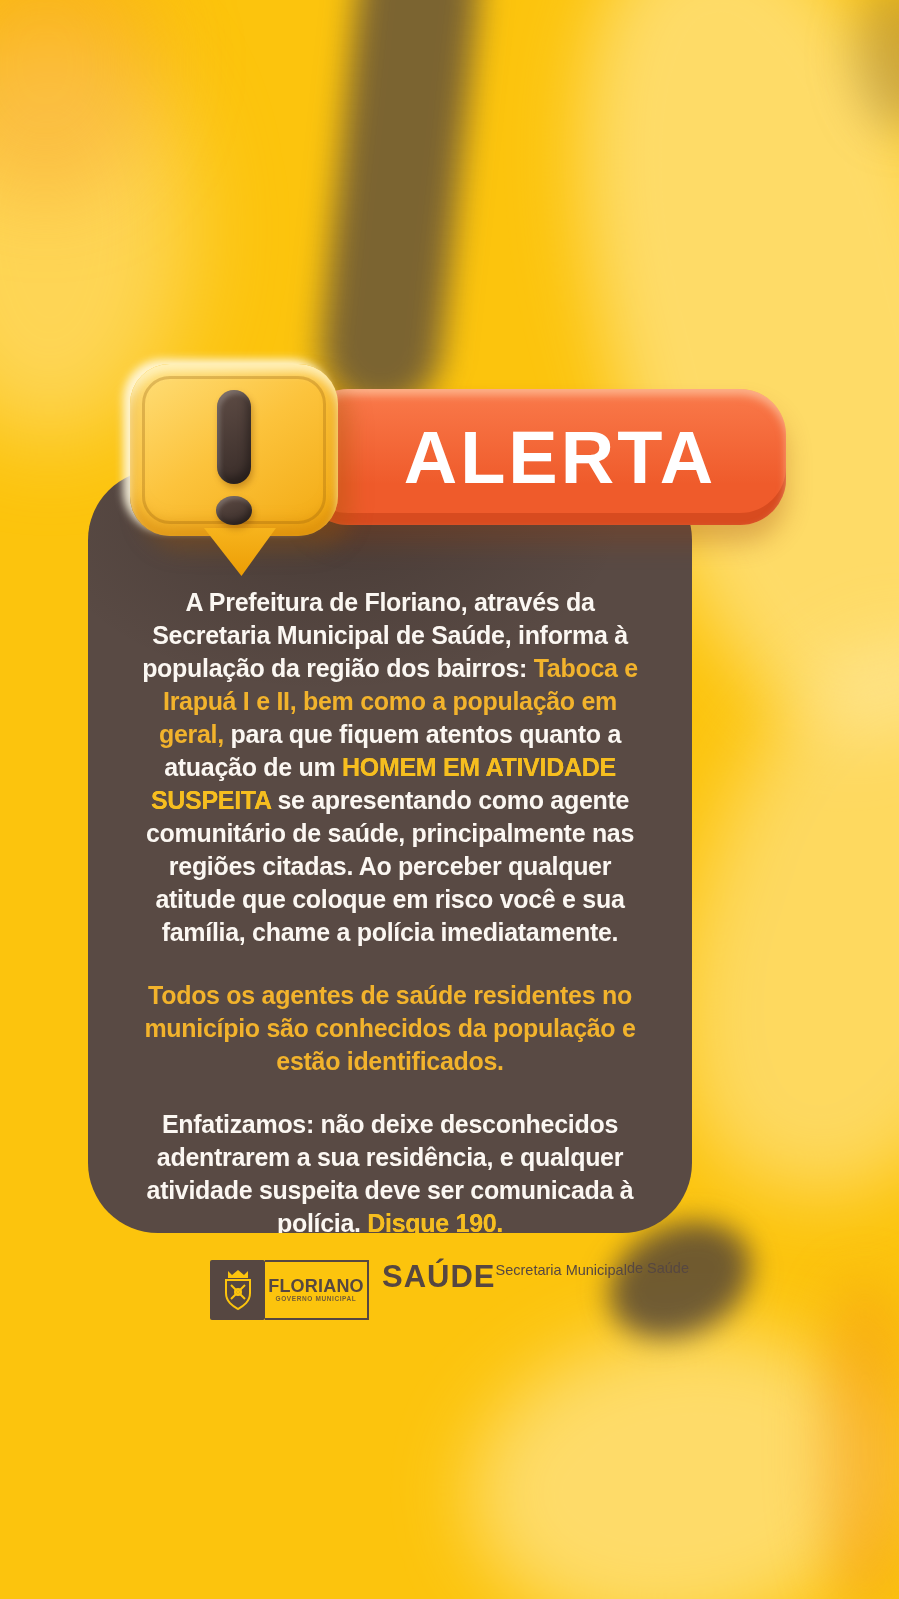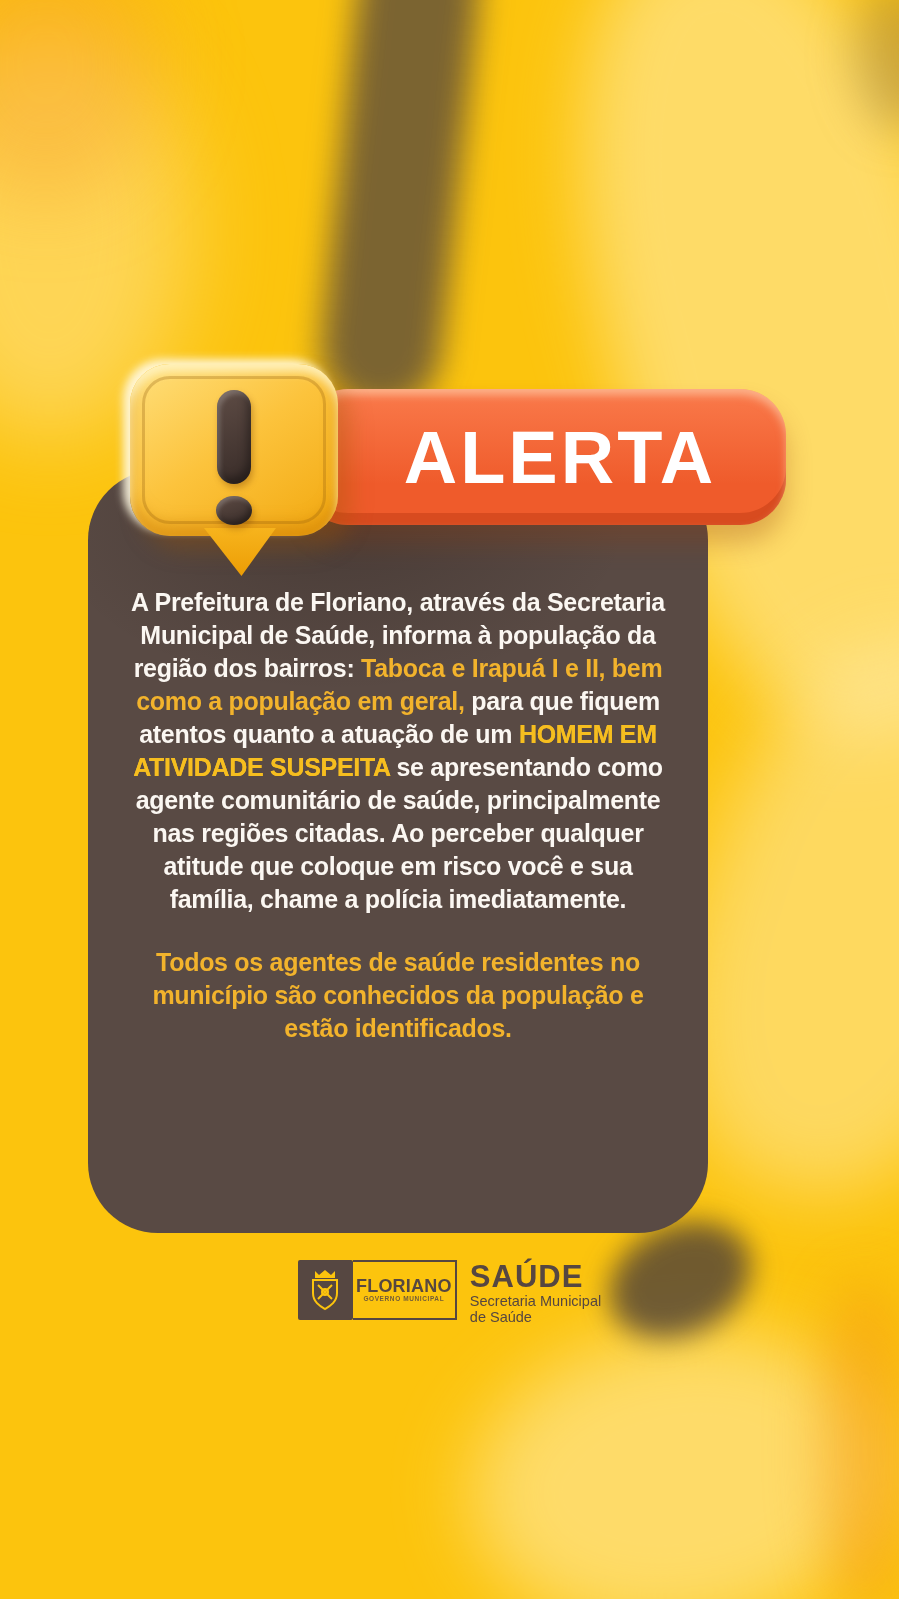--- a/index.html
+++ b/index.html
@@ -31,21 +31,20 @@
   .d-smudge-tr{left:856px;top:-20px;width:90px;height:150px;border-radius:50%;
     background:rgba(120,100,90,.35);filter:blur(24px);}
 
   
   .card{
     position:absolute;z-index:2;left:88px;top:470px;width:604px;height:763px;
     border-radius:70px;overflow:hidden;
     background:
       radial-gradient(ellipse 420px 250px at 40% 6%, rgba(30,22,20,.28), rgba(30,22,20,0) 70%),
       var(--card,#594A44);
-    padding-left: 16px;
   }
   .card-text{
     position:absolute;left:41px;right:41px;top:116px;
     display:flex;flex-direction:column;gap:30px;
     text-align:center;font-size:25px;line-height:1.32;font-weight:700;
     letter-spacing:-0.3px;color:var(--text-white,#FBF7F2);
   }
   .card-text p{margin:0;}
   .para-2{max-width:600px;margin:0 auto !important;}
   .para-3{max-width:562px;margin:0 auto !important;}
@@ -103,21 +102,21 @@
     display:flex;justify-content:center;align-items:flex-start;gap:13px;
     color:var(--logo-brown,#564741);
   }
   .logo-lockup{display:flex;height:60px;}
   .logo-emblem{width:55px;background:var(--logo-brown,#564741);
     display:flex;align-items:center;justify-content:center;border-radius:2px;}
   .logo-textbox{width:102px;border:2px solid var(--logo-brown,#564741);border-left:0;
     display:flex;flex-direction:column;align-items:center;justify-content:center;gap:1px;}
   .logo-name{font-size:18px;font-weight:700;letter-spacing:.2px;line-height:1;}
   .logo-sub{font-size:6.5px;font-weight:700;letter-spacing:.6px;opacity:.82;line-height:1;}
-  .dept{display:flex;flex-direction:column;padding-top:1px;}
+  .dept{display:flex;flex-direction:row;padding-top:1px;}
   .dept-title{font-size:31px;font-weight:700;letter-spacing:1px;line-height:1;}
   .dept-line{font-size:14.5px;font-weight:400;line-height:1.1;}
   .dept-line.first{margin-top:2px;}
 </style>
 </head>
 <body>
 
 <div class="poster">
 
   <div class="decor d-glow-tl"></div>
@@ -128,20 +127,21 @@
   <div class="decor d-orange-br"></div>
   <div class="decor d-dark-bar"></div>
   <div class="decor d-dark-dot"></div>
   <div class="decor d-dark-blob"></div>
   <div class="decor d-smudge-tr"></div>
 
   <div class="card">
     <div class="card-text">
       <p class="para-1"><span class="seg white">A Prefeitura de Floriano, através da Secretaria Municipal de Saúde, informa à população da região dos bairros: </span><span class="seg yellow">Taboca e Irapuá I e II, bem como a população em geral,</span><span class="seg white"> para que fiquem atentos quanto a atuação de um </span><span class="seg yellow-strong">HOMEM EM ATIVIDADE SUSPEITA</span><span class="seg white"> se apresentando como agente comunitário de saúde, principalmente nas regiões citadas. Ao perceber qualquer atitude que coloque em risco você e sua família, chame a polícia imediatamente.</span></p>
       <p class="para-2"><span class="seg yellow">Todos os agentes de saúde residentes no município são conhecidos da população e estão identificados.</span></p>
+      <p class="para-3"><span class="seg white">Enfatizamos: não deixe desconhecidos adentrarem a sua residência, e qualquer atividade suspeita deve ser comunicada à polícia. </span><span class="seg yellow-strong">Disque 190.</span></p>
     </div>
   </div>
 
   <div class="alerta-badge">
     <span>ALERTA</span>
   </div>
 
   <div class="bubble">
     <div class="bubble-tail"></div>
     <div class="bubble-frame"></div>

